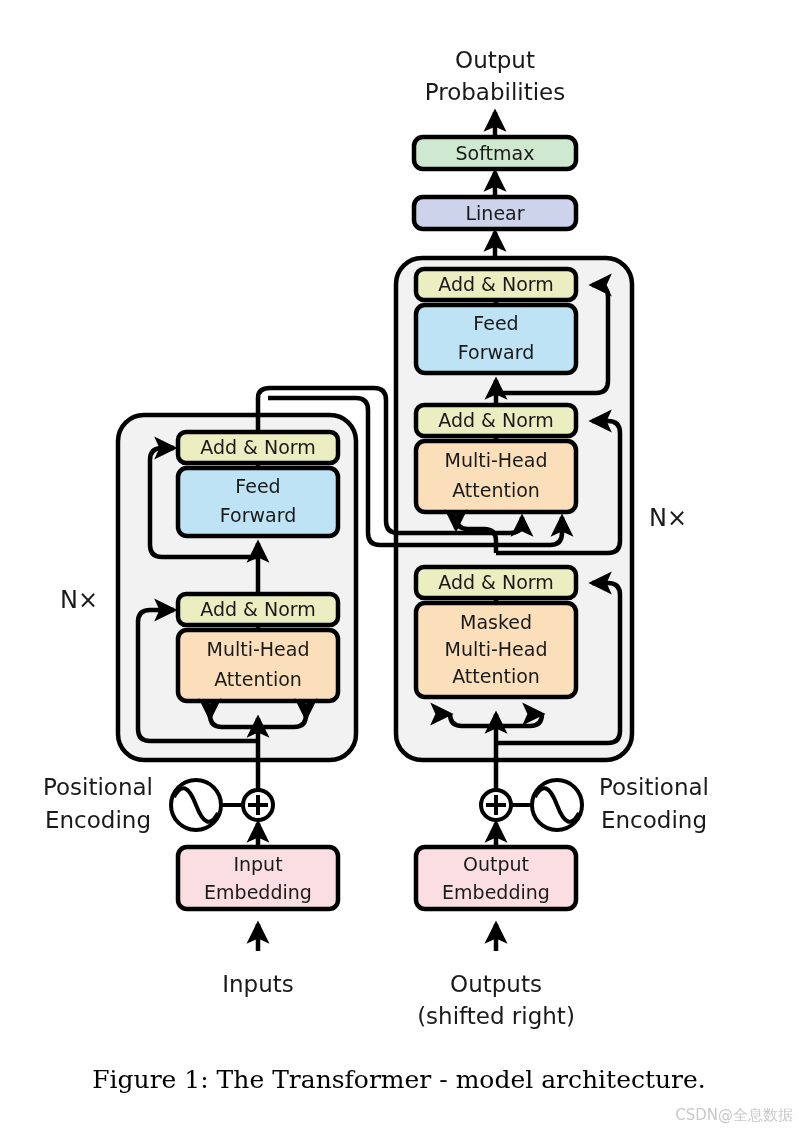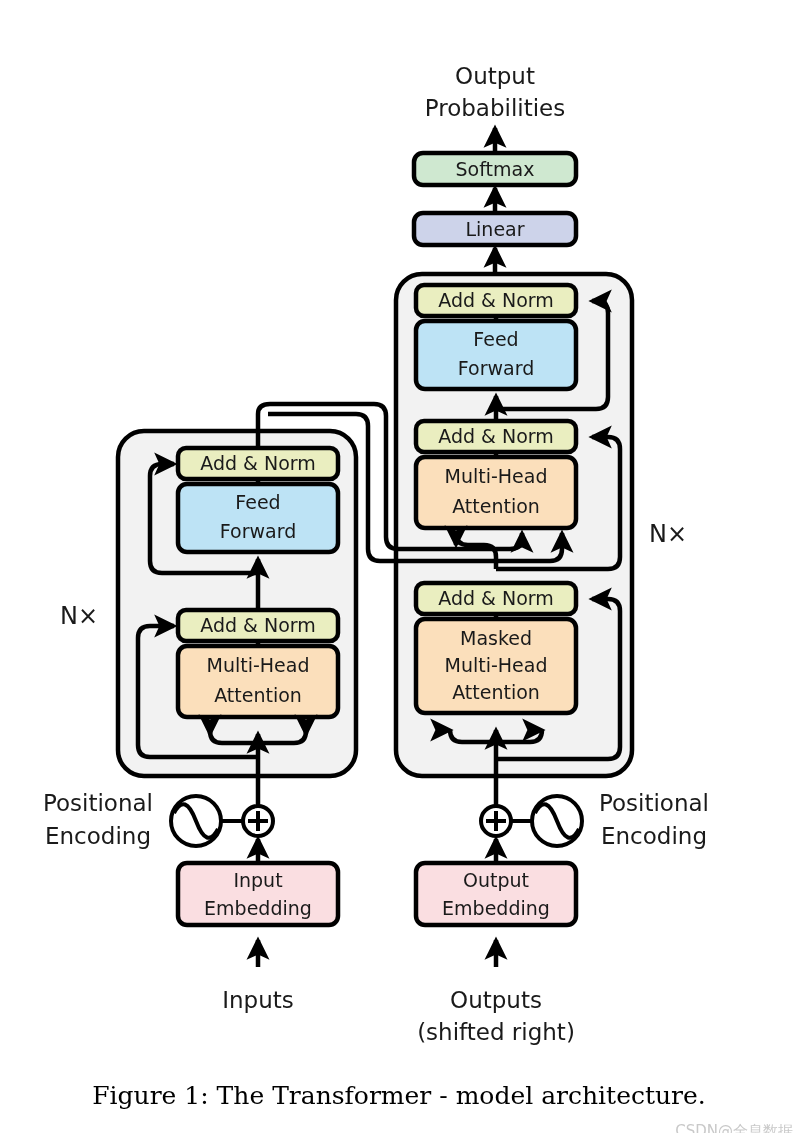--- a/index.html
+++ b/index.html
@@ -9,21 +9,21 @@
   }
   body {
     width: 799px;
     height: 1133px;
     position: relative;
     font-family: "DejaVu Sans", sans-serif;
     overflow: hidden;
   }
   #figure-root {
     position: absolute;
-    left: 0; top: 16px;
+    left: 0; top: 0;
     width: 799px;
     height: 858px;
   }
   svg#diagram {
     display: block;
     width: 799px;
     height: 1133px;
   }
   .blk-label {
     font-family: "DejaVu Sans", sans-serif;

